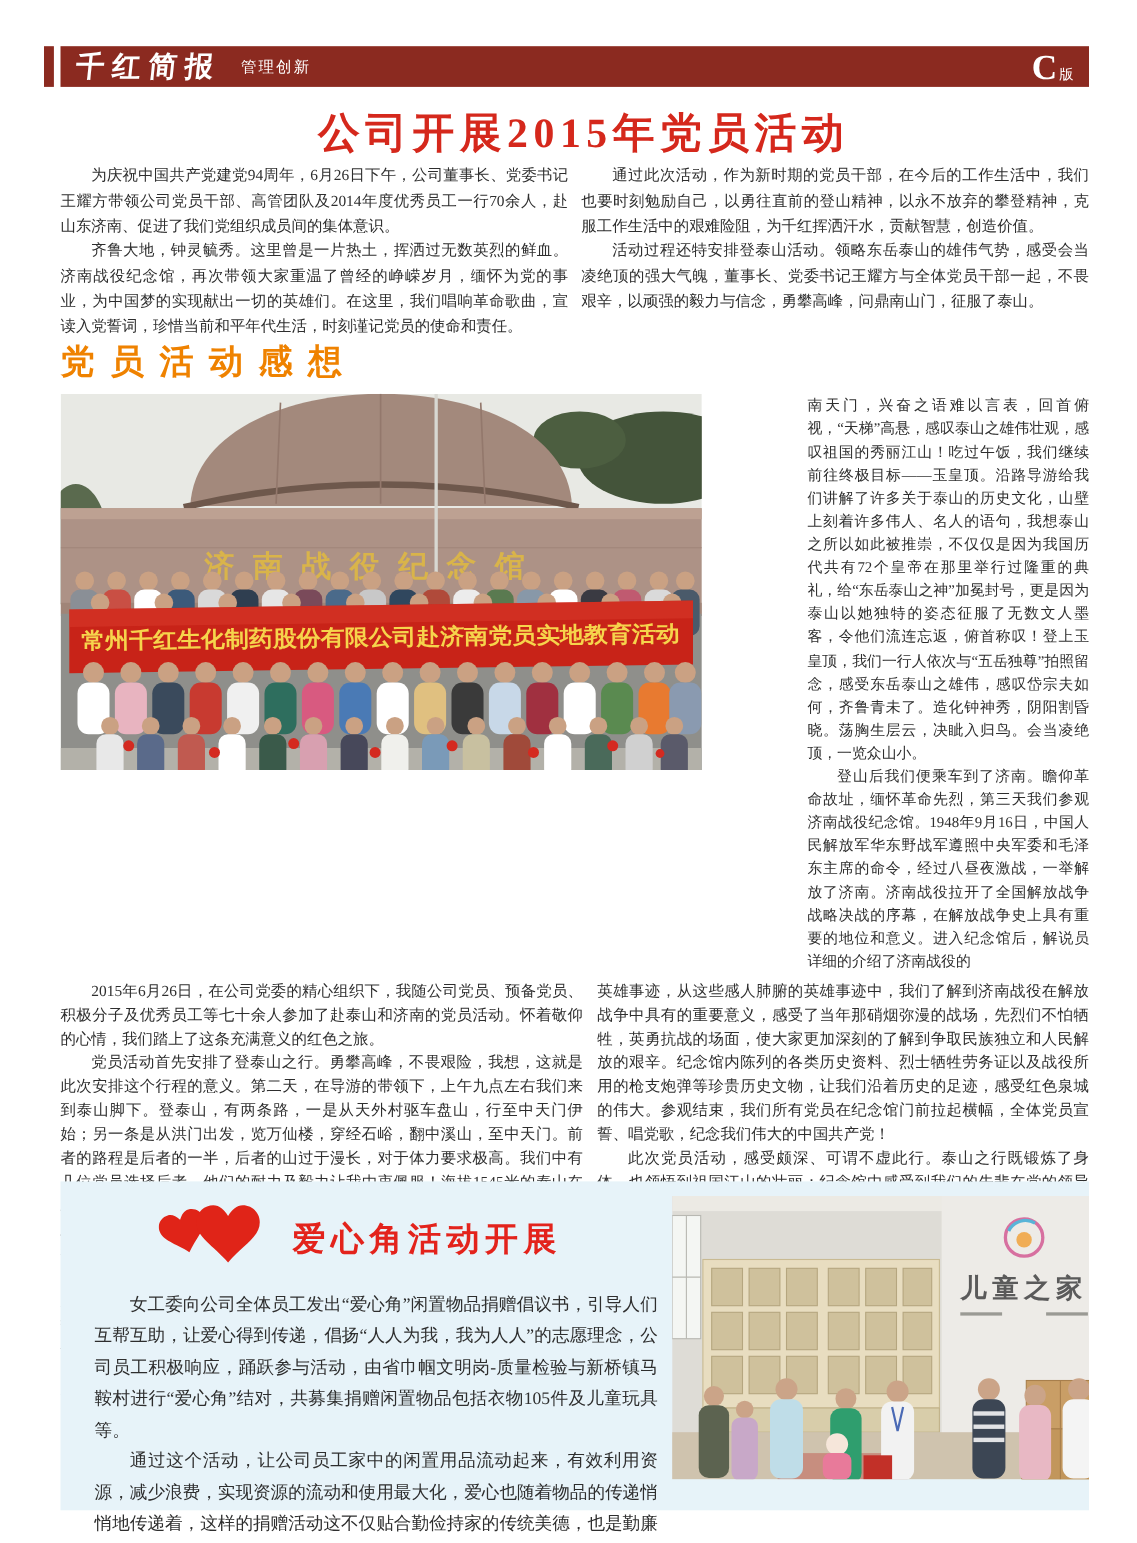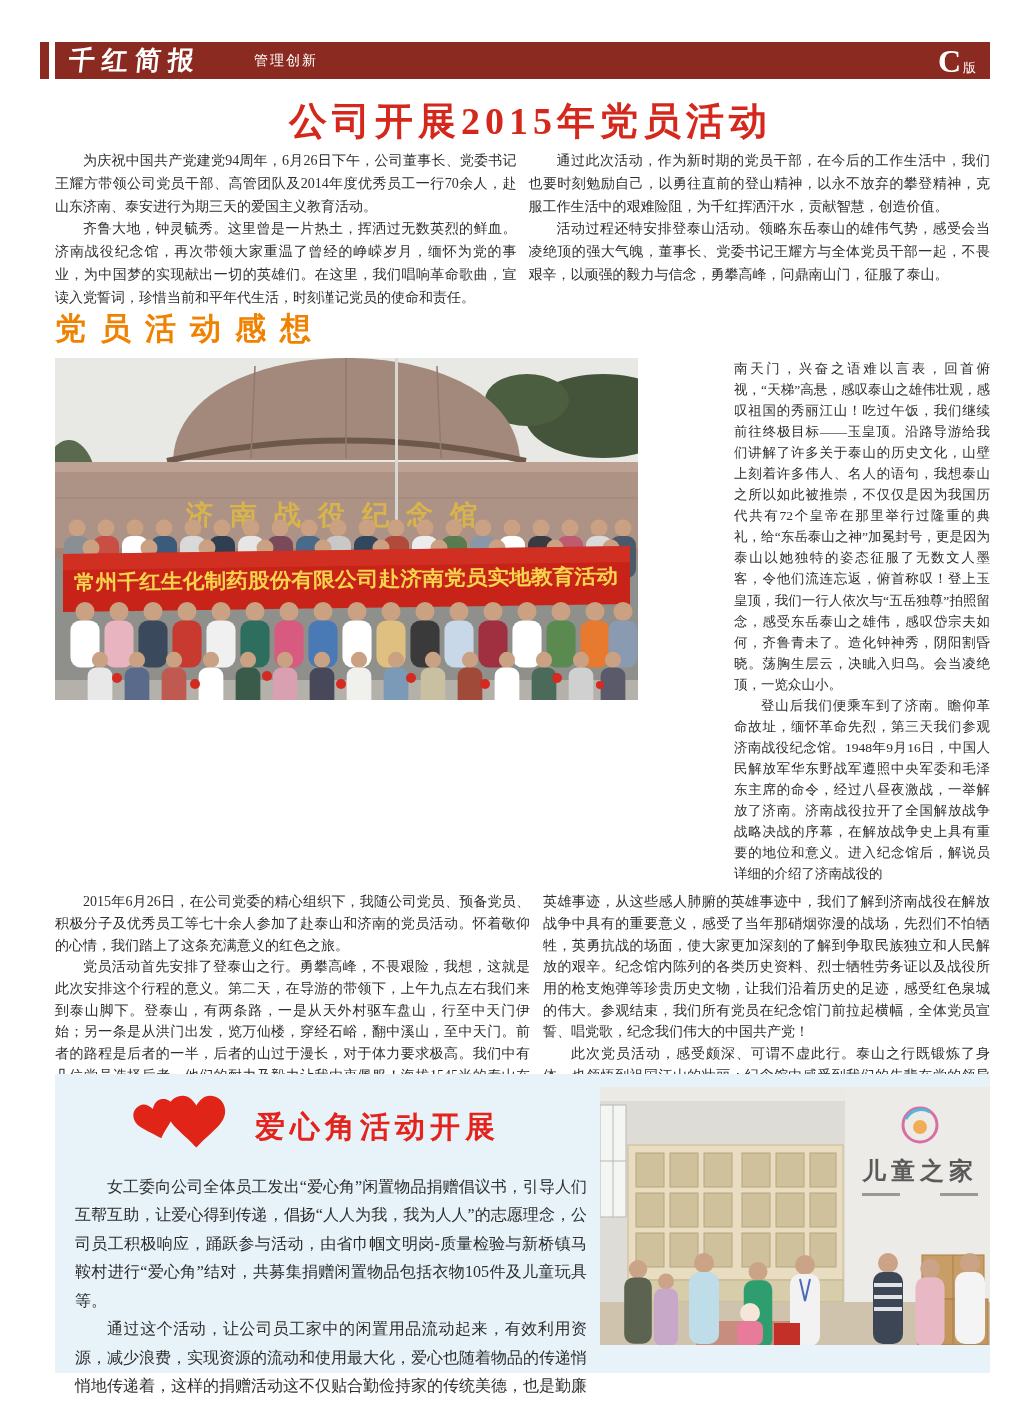--- a/index.html
+++ b/index.html
@@ -4,21 +4,21 @@
 <style>
   html,body{margin:0;padding:0;background:#ffffff;}
   .page{position:relative;width:1034px;height:1403px;background:#fff;overflow:hidden;
         font-family:"Liberation Serif","DejaVu Serif",serif;color:#2e2e2e;}
 
   
   .topbar-row{position:absolute;top:42px;left:40px;right:44px;height:37px;display:flex;}
   .topbar-notch{width:9px;height:37px;background:#8b2a20;margin-right:6px;}
   .topbar{flex:1;height:37px;background:#8b2a20;display:flex;align-items:center;padding:0 14px;}
   .masthead{color:#fff;font-size:26px;font-weight:bold;letter-spacing:7px;transform:skewX(-6deg);}
-  .section-label{color:#fff;font-size:14px;margin-left:53px;font-family:"Liberation Sans",sans-serif;letter-spacing:2px;}
+  .section-label{color:#fff;font-size:14px;margin-left:18px;font-family:"Liberation Sans",sans-serif;letter-spacing:2px;}
   .edition{margin-left:auto;color:#fff;display:flex;align-items:baseline;}
   .ed-letter{font-size:32px;font-weight:bold;line-height:1;}
   .ed-suffix{font-size:13px;margin-left:2px;}
 
   
   .main-title{margin:0;position:absolute;top:96px;left:55px;right:28px;text-align:center;
               color:#d5281c;font-size:38px;font-weight:bold;letter-spacing:5px;}
   .orange-title{margin:0;position:absolute;top:308px;left:55px;right:44px;
               color:#ef8200;font-size:31px;font-weight:bold;letter-spacing:14px;
               font-family:"Liberation Sans",sans-serif;}
@@ -36,21 +36,21 @@
   .col-narrow{flex:1;font-size:13.5px;line-height:1.56;}
   .row-bottom{display:flex;gap:13px;margin-top:7px;}
   .col-left{width:475px;flex:none;}
   .col-right{flex:1;}
   .byline{margin:6px 8px 0 0;text-align:right;font-weight:bold;font-size:14.5px;
           font-family:"Liberation Sans",sans-serif;}
 
   
   .love{position:absolute;top:1074px;left:55px;right:44px;bottom:30px;background:#e7f3f9;
         display:flex;padding:0;}
-  .love-left{width:512px;flex:none;padding:10px 0 0 20px;font-size:16px;line-height:1.78;}
+  .love-left{width:512px;flex:none;padding:10px 0 0 20px;font-size:16px;line-height:1.78;margin-left:11px;}
   .love-head{display:flex;align-items:center;margin:4px 0 8px 58px;}
   .love-title{margin:0 0 0 26px;color:#e3231c;font-size:30px;font-weight:bold;letter-spacing:5px;
               font-family:"Liberation Sans",sans-serif;}
   .photo-love{margin:13px 0 0 13px;width:390px;height:258px;overflow:hidden;text-align:right;}
 
   svg{display:block;}
 </style>
 </head>
 <body>
 
@@ -65,21 +65,21 @@
         <span class="ed-letter">C</span>
         <span class="ed-suffix">版</span>
       </span>
     </div>
   </header>
 
   <h1 class="main-title">公司开展2015年党员活动</h1>
 
   <section class="intro">
     <div class="col">
-      <p class="para">为庆祝中国共产党建党94周年，6月26日下午，公司董事长、党委书记王耀方带领公司党员干部、高管团队及2014年度优秀员工一行70余人，赴山东济南、泰安进行为期三天的爱国主义教育活动。</p>
+      <p class="para">为庆祝中国共产党建党94周年，6月26日下午，公司董事长、党委书记王耀方带领公司党员干部、高管团队及2014年度优秀员工一行70余人，赴山东济南、促进了我们党组织成员间的集体意识。</p>
       <p class="para">齐鲁大地，钟灵毓秀。这里曾是一片热土，挥洒过无数英烈的鲜血。济南战役纪念馆，再次带领大家重温了曾经的峥嵘岁月，缅怀为党的事业，为中国梦的实现献出一切的英雄们。在这里，我们唱响革命歌曲，宣读入党誓词，珍惜当前和平年代生活，时刻谨记党员的使命和责任。</p>
     </div>
     <div class="col">
       <p class="para">通过此次活动，作为新时期的党员干部，在今后的工作生活中，我们也要时刻勉励自己，以勇往直前的登山精神，以永不放弃的攀登精神，克服工作生活中的艰难险阻，为千红挥洒汗水，贡献智慧，创造价值。</p>
       <p class="para">活动过程还特安排登泰山活动。领略东岳泰山的雄伟气势，感受会当凌绝顶的强大气魄，董事长、党委书记王耀方与全体党员干部一起，不畏艰辛，以顽强的毅力与信念，勇攀高峰，问鼎南山门，征服了泰山。</p>
     </div>
   </section>
 
   <h2 class="orange-title">党员活动感想</h2>
 

